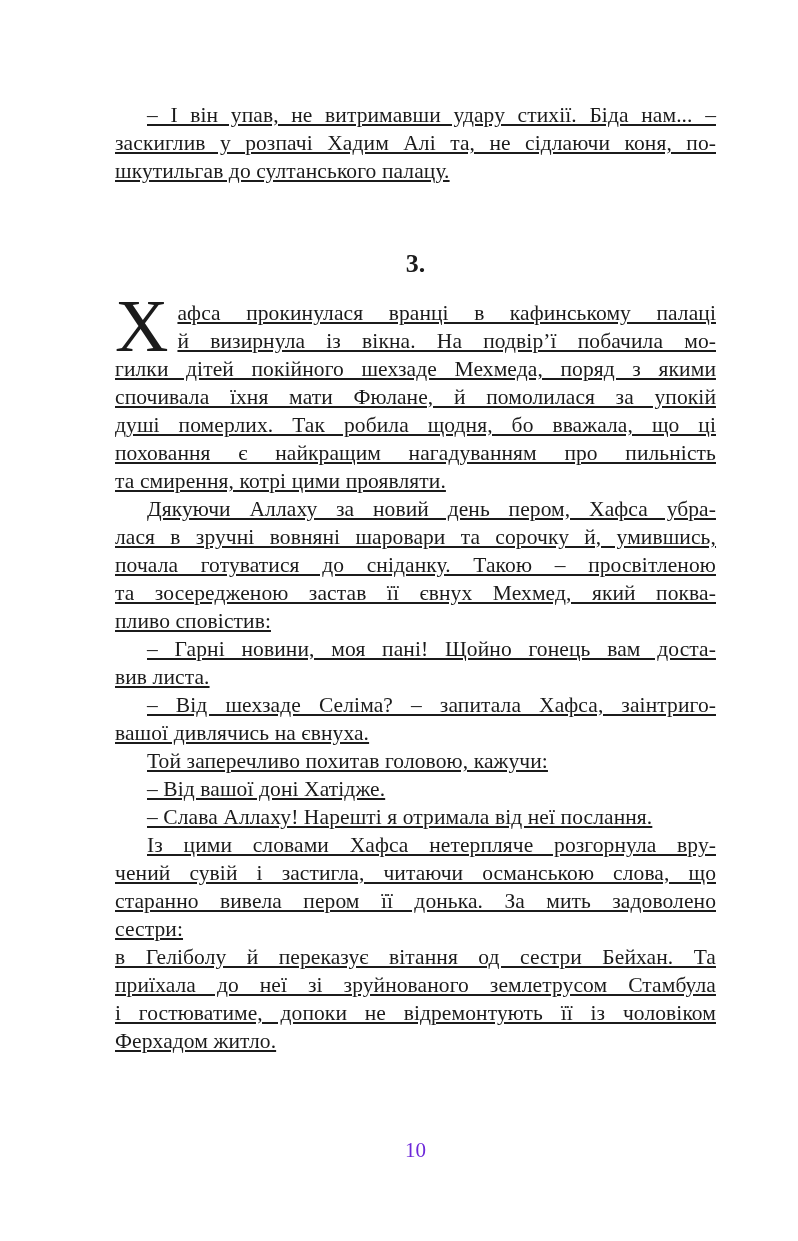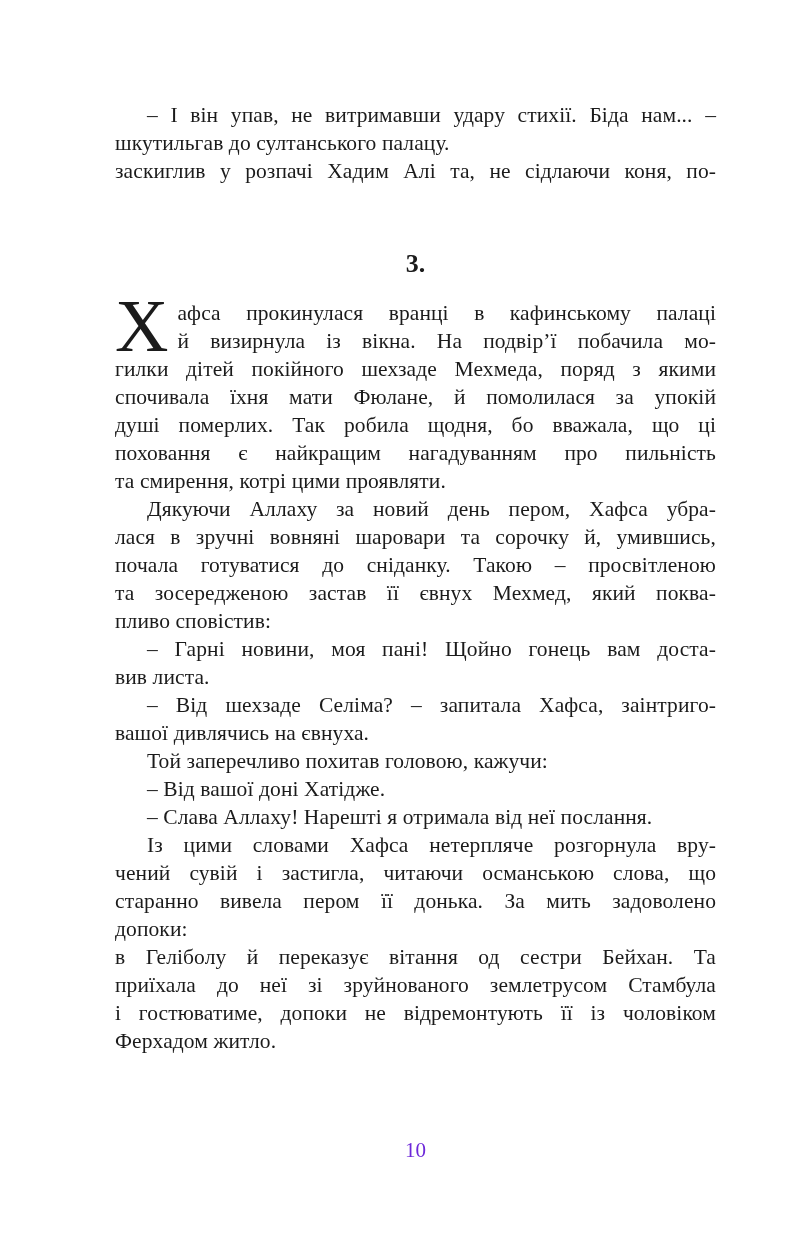--- a/index.html
+++ b/index.html
@@ -26,20 +26,21 @@
     margin: 0;
     padding: 0;
   }
   .line {
     font-size: 21.5px;
     line-height: 28px;
     height: 28px;
     text-align: justify;
     letter-spacing: 0.1px;
     white-space: normal;
+    text-decoration: underline;
   }
   .line.j {
     
     text-align-last: justify;
   }
   .line.indent {
     padding-left: 32px;
   }
   .chapter-heading {
     text-align: center;
@@ -74,22 +75,22 @@
     color: #6d28d9;
   }
 </style>
 </head>
 <body>
 
 <div class="book-page">
   <div class="text-column" id="text-column">
       <div class="para">
         <div class="line indent j">– І він упав, не витримавши удару стихії. Біда нам... –</div>
+        <div class="line j">заскиглив у розпачі Хадим Алі та, не сідлаючи коня, по-</div>
         <div class="line">шкутильгав до султанського палацу.</div>
-        <div class="line j">заскиглив у розпачі Хадим Алі та, не сідлаючи коня, по-</div>
       </div>
       <div class="chapter-heading">3.</div>
       <div class="para dropcap-para">
         <span class="dropcap">Х</span>
         <div class="line j">афса прокинулася вранці в кафинському палаці</div>
         <div class="line j">й визирнула із вікна. На подвір’ї побачила мо-</div>
         <div class="line j">гилки дітей покійного шехзаде Мехмеда, поряд з якими</div>
         <div class="line j">спочивала їхня мати Фюлане, й помолилася за упокій</div>
         <div class="line j">душі померлих. Так робила щодня, бо вважала, що ці</div>
         <div class="line j">поховання є найкращим нагадуванням про пильність</div>
@@ -116,21 +117,21 @@
       <div class="para">
         <div class="line indent">– Від вашої доні Хатідже.</div>
       </div>
       <div class="para">
         <div class="line indent">– Слава Аллаху! Нарешті я отримала від неї послання.</div>
       </div>
       <div class="para">
         <div class="line indent j">Із цими словами Хафса нетерпляче розгорнула вру-</div>
         <div class="line j">чений сувій і застигла, читаючи османською слова, що</div>
         <div class="line j">старанно вивела пером її донька. За мить задоволено</div>
-        <div class="line">допоки:</div>
+        <div class="line">сестри:</div>
       </div>
       <div class="para">
         <div class="line j">в Геліболу й переказує вітання од сестри Бейхан. Та</div>
         <div class="line j">приїхала до неї зі зруйнованого землетрусом Стамбула</div>
         <div class="line j">і гостюватиме, допоки не відремонтують її із чоловіком</div>
         <div class="line">Ферхадом житло.</div>
       </div>
     </div>
   <div class="page-footer">10</div>
 </div>

